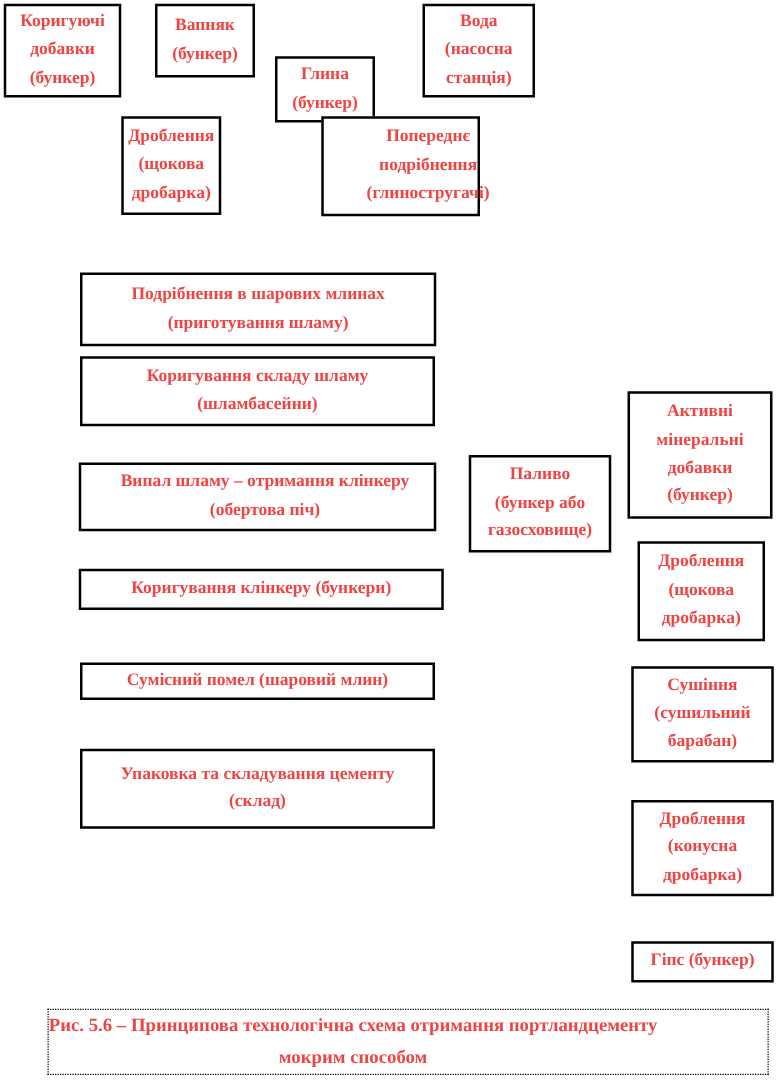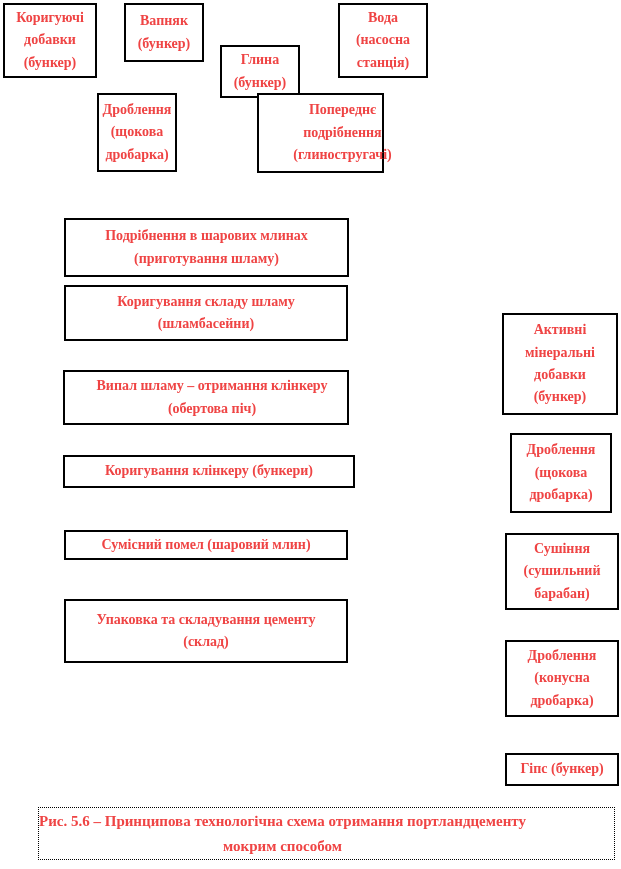--- a/index.html
+++ b/index.html
@@ -121,20 +121,25 @@
   <div class="box b-koryh">
     <span class="txt">Коригування складу шламу
 (шламбасейни)</span>
   </div>
 
   <div class="box b-vypal">
     <span class="txt">Випал шламу – отримання клінкеру
 (обертова піч)</span>
   </div>
 
+  <div class="box b-palyvo">
+    <span class="txt">Паливо
+(бункер або
+газосховище)</span>
+  </div>
 
   <div class="box b-sklad">
     <span class="txt">Коригування клінкеру  (бункери)</span>
   </div>
 
   <div class="box b-sumis">
     <span class="txt">Сумісний помел (шаровий млин)</span>
   </div>
 
   <div class="box b-upak">

